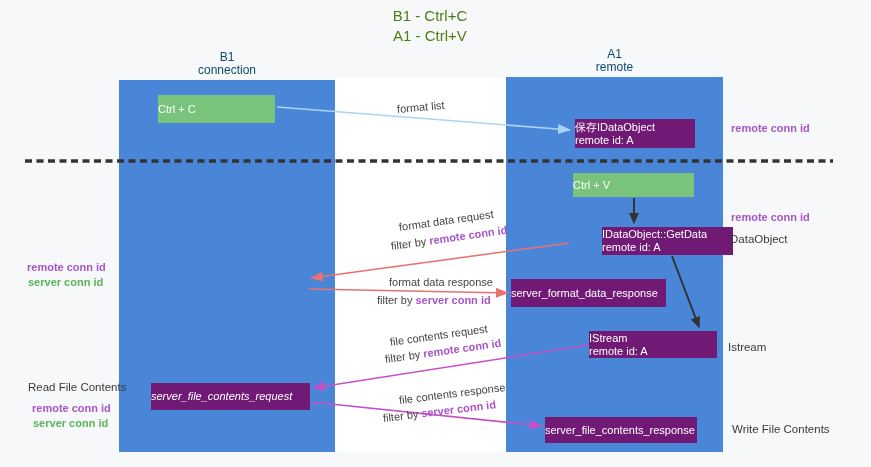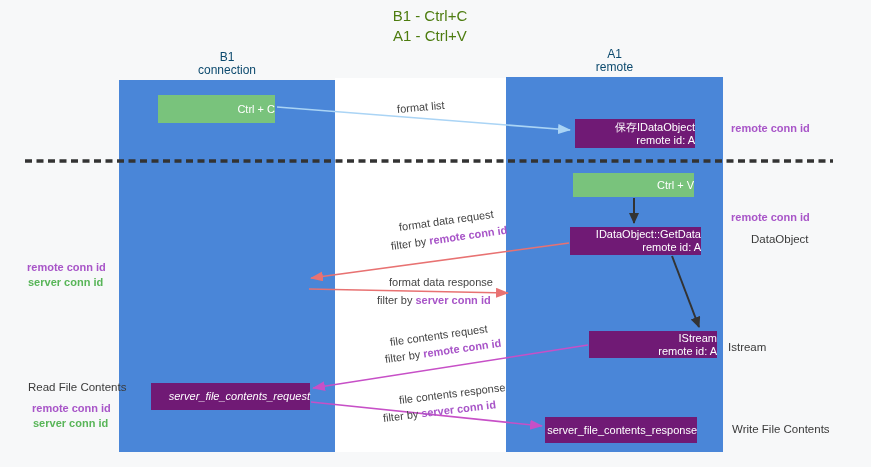--- a/index.html
+++ b/index.html
@@ -5,21 +5,21 @@
   html,body{margin:0;padding:0;background:#f7f8f9;font-family:"Liberation Sans",sans-serif;}
   .canvas{position:relative;width:871px;height:467px;background:#f7f8f9;overflow:hidden;}
   .midband{position:absolute;left:335px;top:78px;width:171px;height:374px;background:#ffffff;}
   .title{position:absolute;left:255px;top:6px;width:350px;text-align:center;font-size:15px;line-height:20px;color:#4d7c0f;}
   .colheader{position:absolute;text-align:center;font-size:12px;line-height:13px;color:#0c4a6e;}
   .colheader.b1{left:119px;top:51px;width:216px;}
   .colheader.a1{left:506px;top:48px;width:217px;}
   .lane{position:absolute;background:#4a86d8;}
   .lane.b1{left:119px;top:80px;width:216px;height:372px;}
   .lane.a1{left:506px;top:77px;width:217px;height:375px;}
-  .box{position:absolute;display:flex;flex-direction:column;align-items:flex-end;justify-content:center;
+  .box{position:absolute;display:flex;flex-direction:column;align-items:flex-start;justify-content:center;
        color:#ffffff;font-size:11px;line-height:13px;text-align:center;}
   .box.orange{background:#701a75;}
   .box.green{background:#79c37c;}
   .arrowlayer{position:absolute;left:0;top:0;width:871px;height:467px;pointer-events:none;}
   .mlabel{position:absolute;font-size:11px;color:#444444;white-space:nowrap;transform-origin:left center;}
   .rot5{transform:rotate(-5deg);} .rot7{transform:rotate(-7deg);} .rot8{transform:rotate(-8deg);}
   .hl{color:#a855c8;font-weight:bold;margin-left:3px;}
   .side{position:absolute;font-size:11px;white-space:nowrap;}
   .side.purple{color:#a855c8;font-weight:bold;}
   .side.greent{color:#58b558;font-weight:bold;}
@@ -88,26 +88,29 @@
 
   <div class="box orange" style="left:575px;top:119px;width:120px;height:29px;">
     <div>保存IDataObject</div>
     <div>remote id: A</div>
   </div>
 
   <div class="box green" style="left:573px;top:173px;width:121px;height:24px;">
     <div>Ctrl + V</div>
   </div>
 
-  <div class="box orange" style="left:570px;top:227px;width:131px;height:28px;">
+  <div class="box orange" style="left:602px;top:227px;width:131px;height:28px;">
     <div>IDataObject::GetData</div>
     <div>remote id: A</div>
   </div>
 
 
+  <div class="box orange" style="left:511px;top:279px;width:155px;height:28px;">
+    <div>server_format_data_response</div>
+  </div>
 
   <div class="box orange" style="left:589px;top:331px;width:128px;height:27px;">
     <div>IStream</div>
     <div>remote id: A</div>
   </div>
 
   <div class="box orange" style="left:151px;top:383px;width:159px;height:27px;font-style:italic;">
     <div>server_file_contents_request</div>
   </div>
 
@@ -132,21 +135,21 @@
     <span>filter by</span><span class="hl">remote conn id</span>
   </div>
 
   <div class="mlabel rot7" style="left:399px;top:394px;">file contents response</div>
   <div class="mlabel rot7" style="left:383px;top:412px;">
     <span>filter by</span><span class="hl">server conn id</span>
   </div>
 
   <div class="side purple" style="left:731px;top:122px;">remote conn id</div>
   <div class="side purple" style="left:731px;top:211px;">remote conn id</div>
-  <div class="side dark" style="left:730px;top:233px;margin-left:21px;">DataObject</div>
+  <div class="side dark" style="left:730px;top:233px;">DataObject</div>
   <div class="side dark" style="left:728px;top:341px;">Istream</div>
   <div class="side dark" style="left:732px;top:423px;">Write File Contents</div>
 
   <div class="side purple" style="left:27px;top:261px;">remote conn id</div>
   <div class="side greent" style="left:28px;top:276px;">server conn id</div>
   <div class="side dark" style="left:28px;top:381px;text-align:center;">Read File Contents</div>
   <div class="side purple" style="left:32px;top:402px;">remote conn id</div>
   <div class="side greent" style="left:33px;top:417px;">server conn id</div>
 
 </div>

